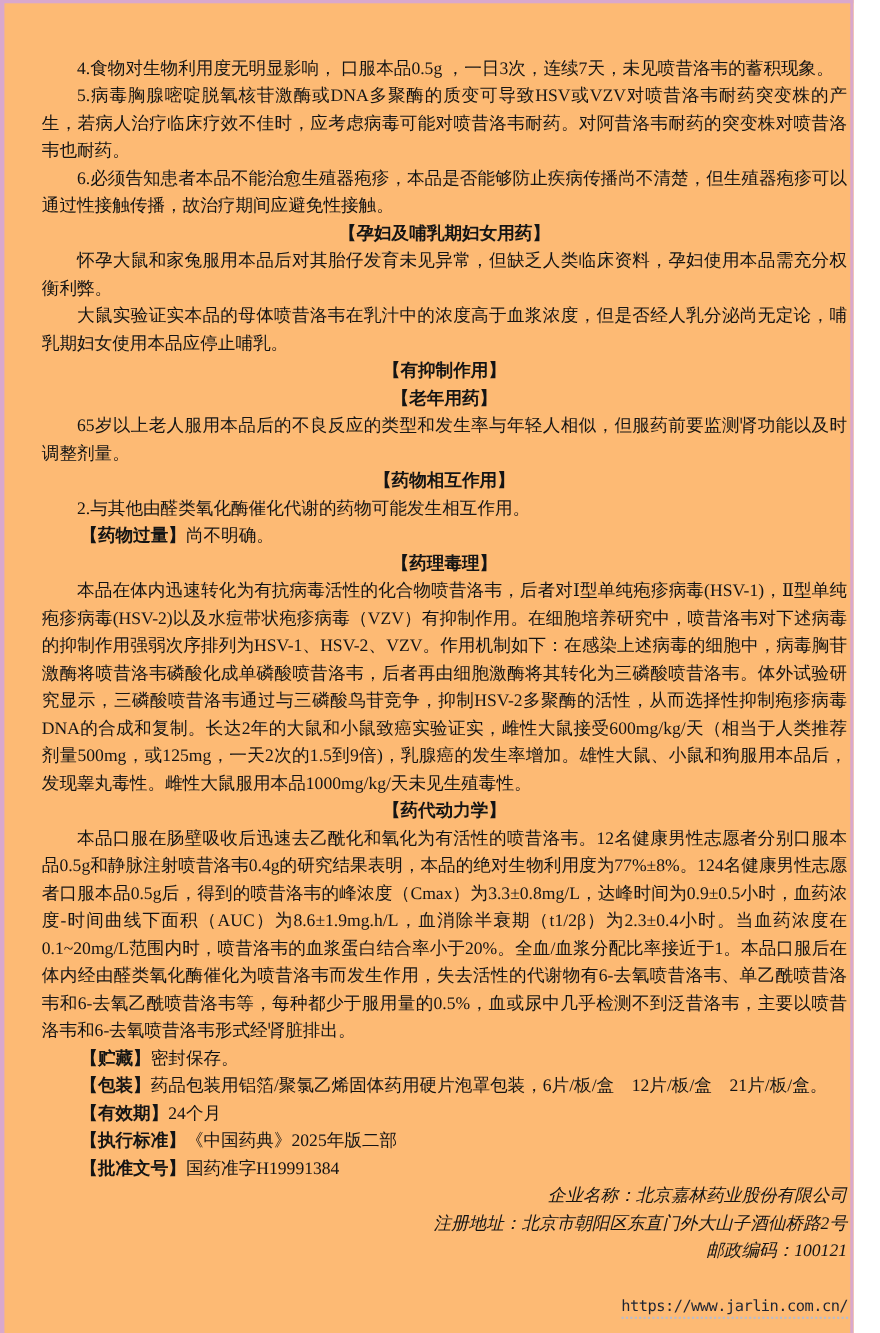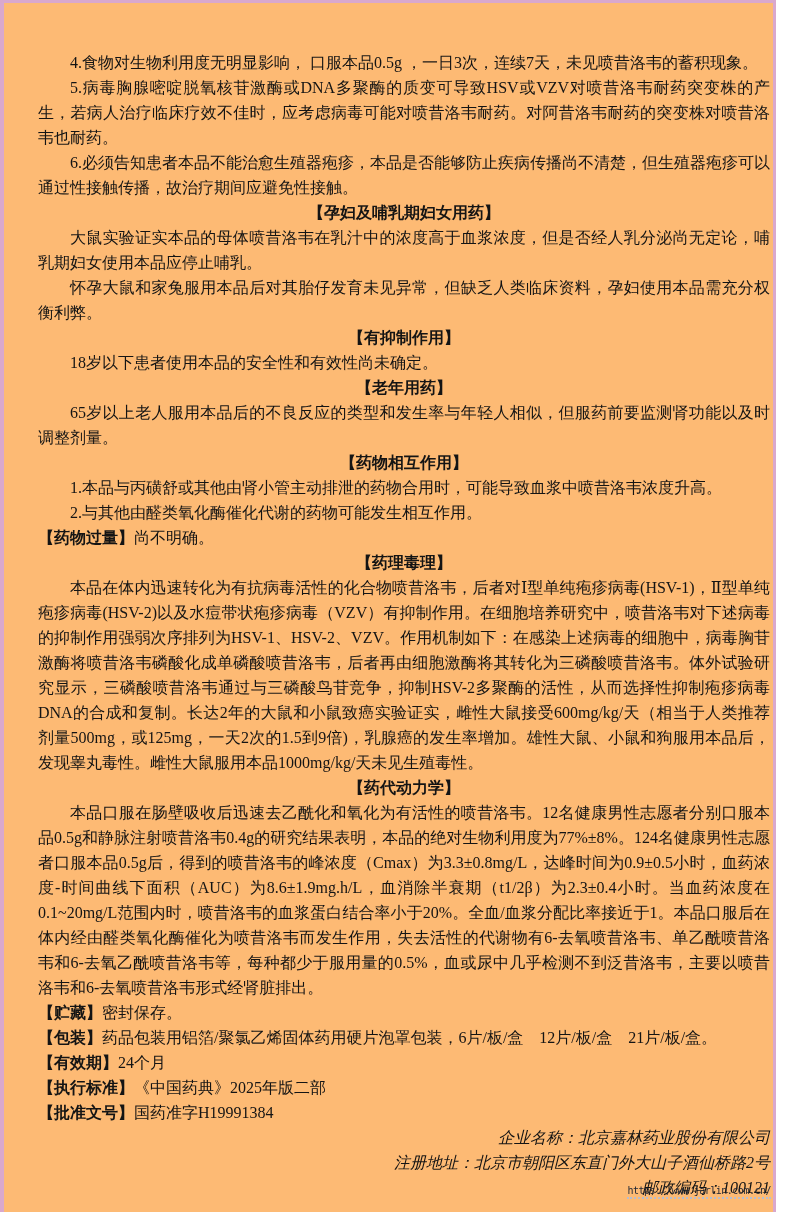--- a/index.html
+++ b/index.html
@@ -37,65 +37,64 @@
   }
   .para {
     text-indent: 2em;
   }
   .sec-title {
     font-weight: bold;
     text-align: center;
   }
   .kv-line {
     text-align: left;
+    margin-left: 35px;
   }
   .kv-line .head {
     font-weight: bold;
   }
   .field-line {
     padding-left: 2em;
     text-align: right;
     font-style: italic;
   }
   .watermark {
     position: absolute;
     right: 5px;
     bottom: 13px;
     font-family: "DejaVu Sans Mono", monospace;
-    font-size: 10px;
+    font-size: 14px;
     letter-spacing: -0.5px;
     color: #1d2433;
     border-bottom: 2px dotted #b8bccc;
     padding-bottom: 1px;
   }
 </style>
 </head>
 <body>
 
 <div class="page">
   <div class="page-frame"></div>
 
   <div class="content">
 
     <div class="para">4.食物对生物利用度无明显影响， 口服本品0.5g ，一日3次，连续7天，未见喷昔洛韦的蓄积现象。</div>
     <div class="para">5.病毒胸腺嘧啶脱氧核苷激酶或DNA多聚酶的质变可导致HSV或VZV对喷昔洛韦耐药突变株的产生，若病人治疗临床疗效不佳时，应考虑病毒可能对喷昔洛韦耐药。对阿昔洛韦耐药的突变株对喷昔洛韦也耐药。</div>
     <div class="para">6.必须告知患者本品不能治愈生殖器疱疹，本品是否能够防止疾病传播尚不清楚，但生殖器疱疹可以通过性接触传播，故治疗期间应避免性接触。</div>
 
     <div class="sec-title">【孕妇及哺乳期妇女用药】</div>
+    <div class="para">怀孕大鼠和家兔服用本品后对其胎仔发育未见异常，但缺乏人类临床资料，孕妇使用本品需充分权衡利弊。</div>
     <div class="para">大鼠实验证实本品的母体喷昔洛韦在乳汁中的浓度高于血浆浓度，但是否经人乳分泌尚无定论，哺乳期妇女使用本品应停止哺乳。</div>
-    <div class="para">怀孕大鼠和家兔服用本品后对其胎仔发育未见异常，但缺乏人类临床资料，孕妇使用本品需充分权衡利弊。</div>
 
     <div class="sec-title">【有抑制作用】</div>
-    <div class="para">18岁以下患者使用本品的安全性和有效性尚未确定。</div>
 
     <div class="sec-title">【老年用药】</div>
     <div class="para">65岁以上老人服用本品后的不良反应的类型和发生率与年轻人相似，但服药前要监测肾功能以及时调整剂量。</div>
 
     <div class="sec-title">【药物相互作用】</div>
-    <div class="para">1.本品与丙磺舒或其他由肾小管主动排泄的药物合用时，可能导致血浆中喷昔洛韦浓度升高。</div>
     <div class="para">2.与其他由醛类氧化酶催化代谢的药物可能发生相互作用。</div>
 
     <div class="kv-line">
       <span class="head">【药物过量】</span><span>尚不明确。</span>
     </div>
 
     <div class="sec-title">【药理毒理】</div>
     <div class="para">本品在体内迅速转化为有抗病毒活性的化合物喷昔洛韦，后者对Ⅰ型单纯疱疹病毒(HSV-1)，Ⅱ型单纯疱疹病毒(HSV-2)以及水痘带状疱疹病毒（VZV）有抑制作用。在细胞培养研究中，喷昔洛韦对下述病毒的抑制作用强弱次序排列为HSV-1、HSV-2、VZV。作用机制如下：在感染上述病毒的细胞中，病毒胸苷激酶将喷昔洛韦磷酸化成单磷酸喷昔洛韦，后者再由细胞激酶将其转化为三磷酸喷昔洛韦。体外试验研究显示，三磷酸喷昔洛韦通过与三磷酸鸟苷竞争，抑制HSV-2多聚酶的活性，从而选择性抑制疱疹病毒DNA的合成和复制。长达2年的大鼠和小鼠致癌实验证实，雌性大鼠接受600mg/kg/天（相当于人类推荐剂量500mg，或125mg，一天2次的1.5到9倍)，乳腺癌的发生率增加。雄性大鼠、小鼠和狗服用本品后，发现睾丸毒性。雌性大鼠服用本品1000mg/kg/天未见生殖毒性。</div>
 
     <div class="sec-title">【药代动力学】</div>

